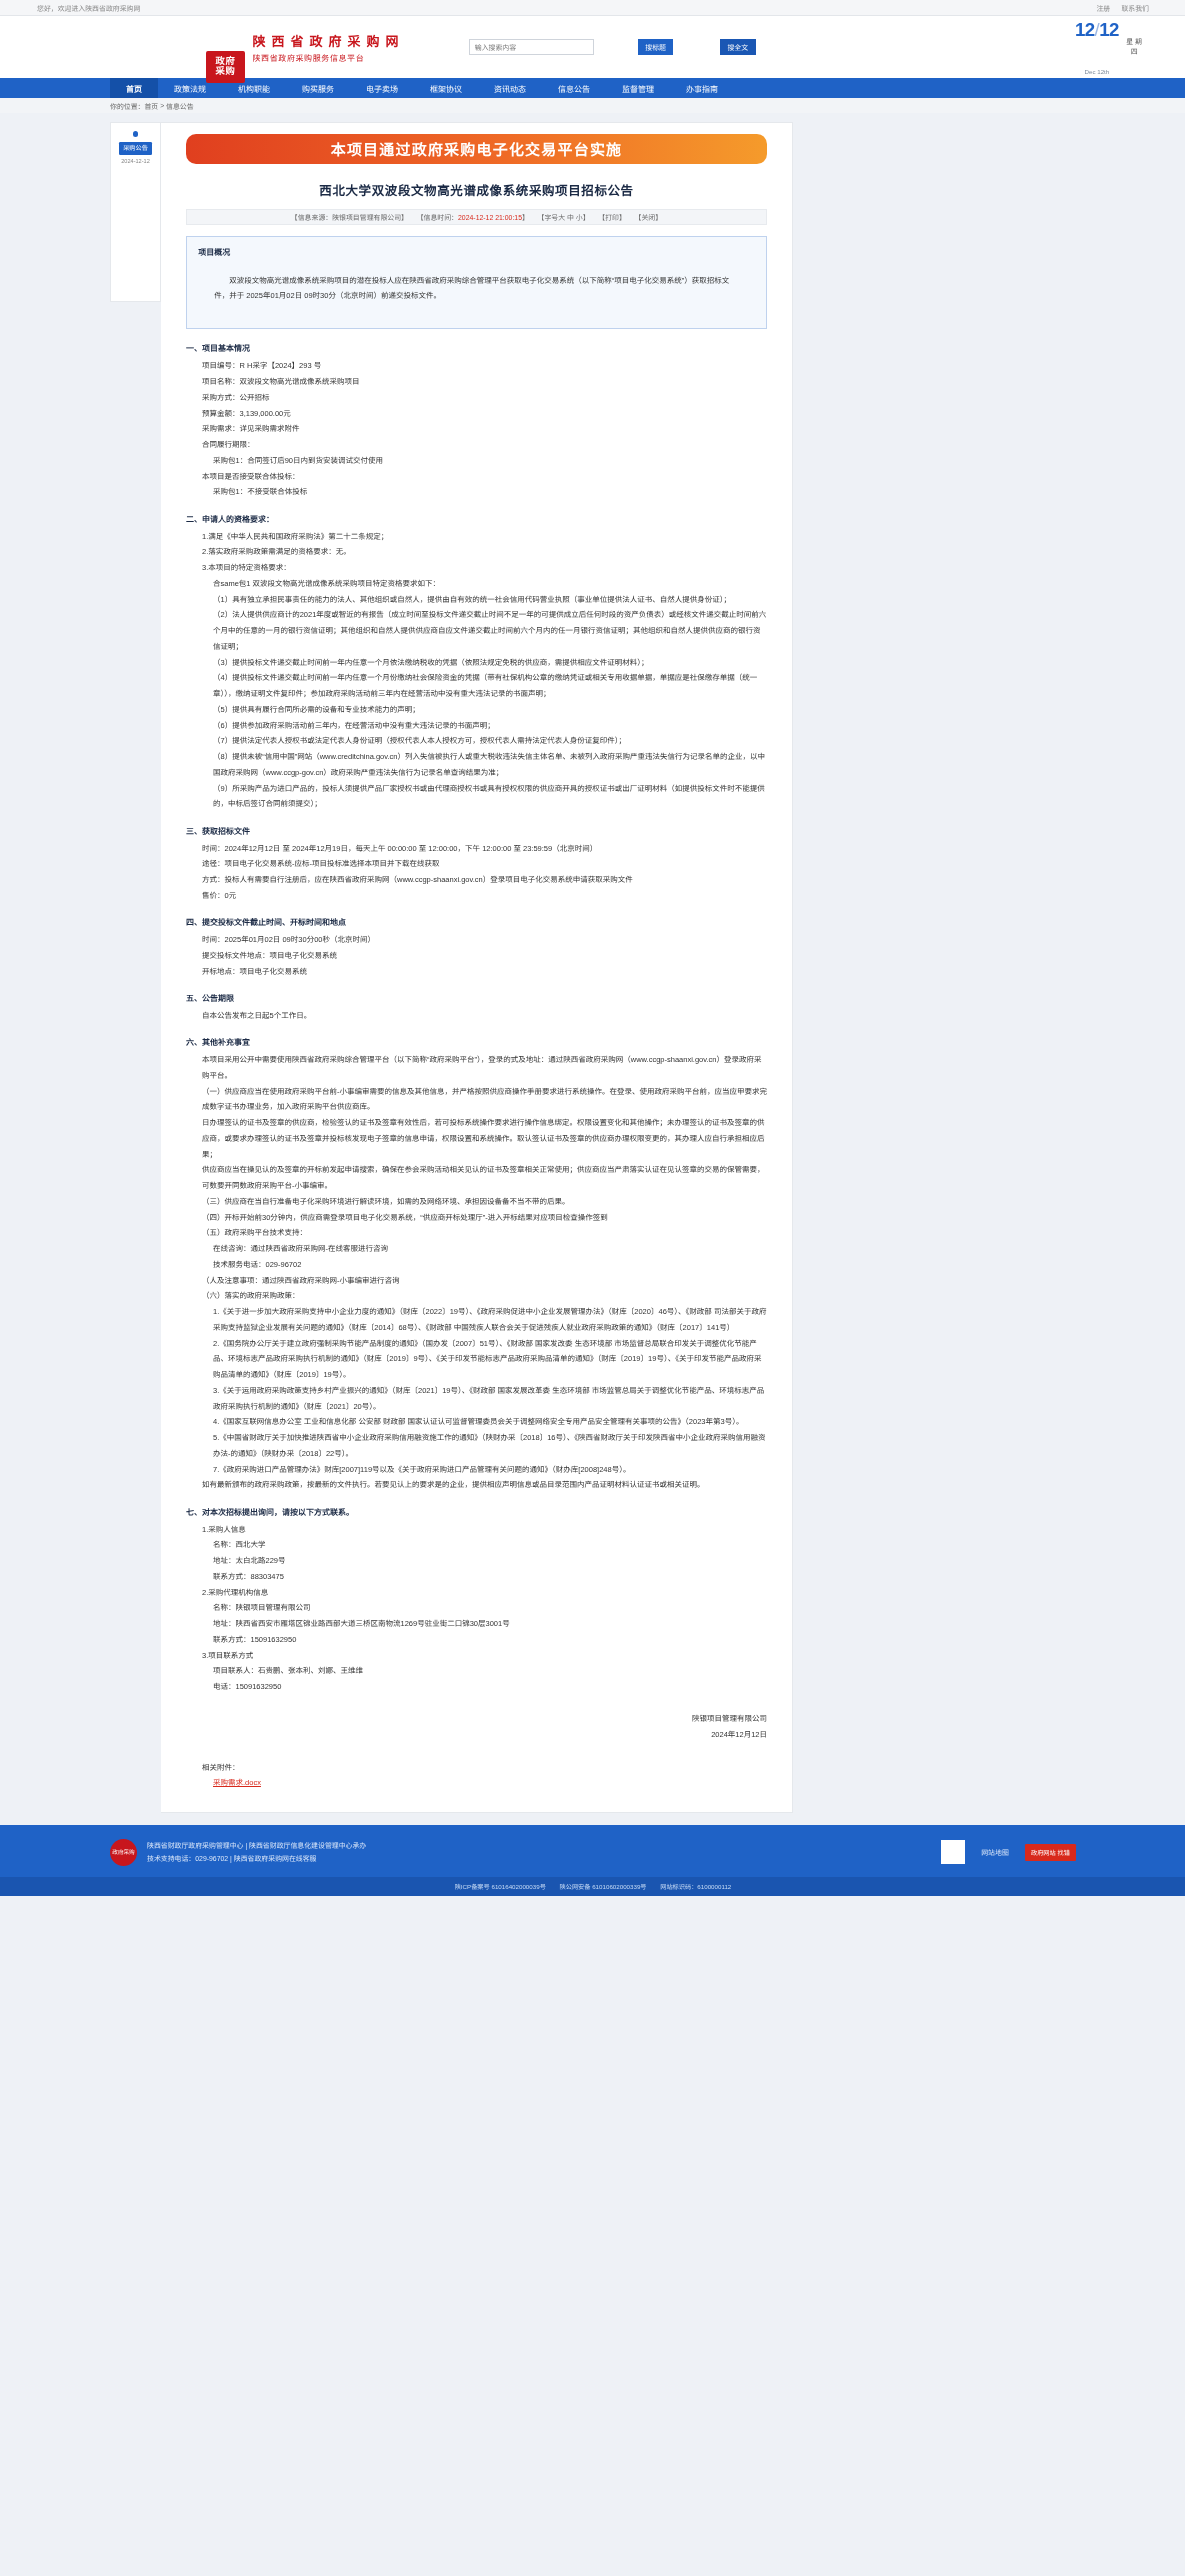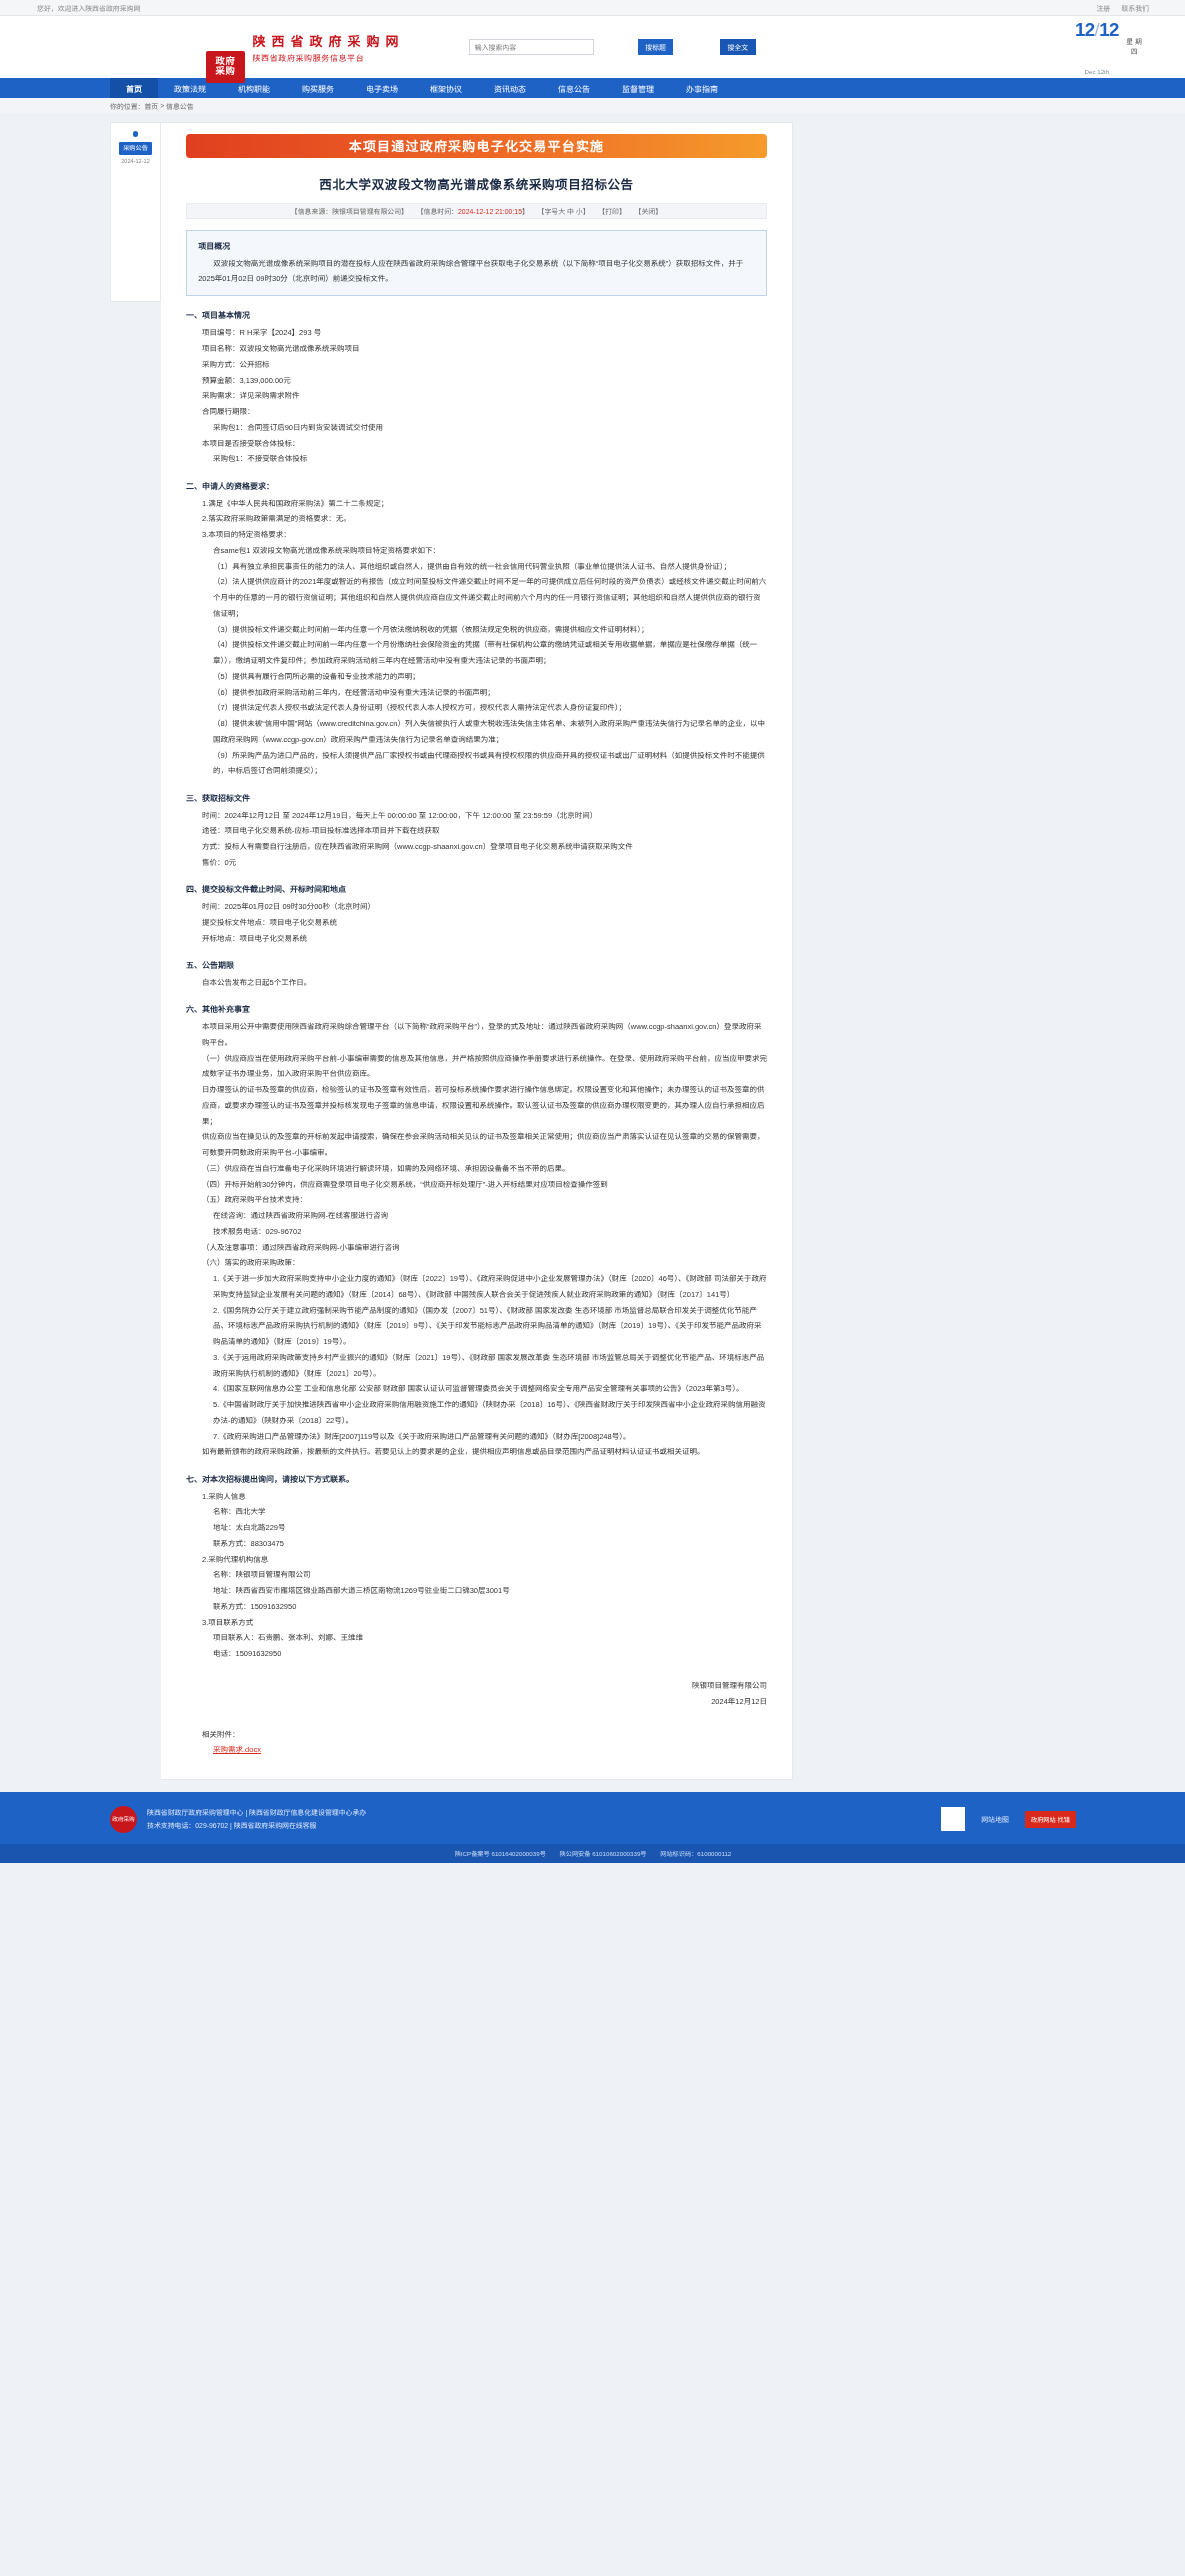--- a/index.html
+++ b/index.html
@@ -77,44 +77,44 @@
     line-height:1.3;
   }
   .side-date { font-size:5.6px; color:#888; margin-top:3.1px; }
 
   .main {
     width:632px; background:#fff; border:0.6px solid #e5e8ec; border-left:none;
     padding:11.2px 25px 25px 25px;
   }
 
   .banner {
-    height:24px; border-radius:4px;
+    height:30px; border-radius:10px;
     background:linear-gradient(90deg,#e03f1f 0%,#ef6a26 55%,#f59b2b 100%);
     display:flex; align-items:center; justify-content:center;
-    color:#fff; font-size:13px; font-weight:bold; letter-spacing:1.2px;
+    color:#fff; font-size:15px; font-weight:bold; letter-spacing:1.2px;
     margin-bottom:13.7px;
   }
 
   .doc-title {
     text-align:center; font-size:12.5px; font-weight:bold; color:#1b2a45; letter-spacing:0.6px;
     padding:2.5px 0 10px;
   }
   .meta-bar {
     background:#f3f5f8; border:0.6px solid #e7eaee; height:16px;
     display:flex; align-items:center; justify-content:center; gap:8.7px;
     font-size:6.9px; color:#666; margin-bottom:11.2px;
   }
   .meta-bar .hl { color:#d8291c; }
   .meta-bar a { color:#666; text-decoration:none; }
 
   .notice-box {
     border:0.6px solid #bfd2ee; background:#f4f8fd; padding:8.7px 11.2px; margin-bottom:13.7px;
   }
   .notice-box h4 { margin:0 0 5px; font-size:8px; color:#1b2a45; }
-  .notice-box p { margin:0; font-size:7.5px; line-height:2; color:#333; text-indent:2em; }
+  .notice-box p { margin:16px; font-size:7.5px; line-height:2; color:#333; text-indent:2em; }
 
   .sec-h { font-size:8px; font-weight:bold; color:#1b2a45; margin:12.5px 0 5px; }
   .p { font-size:7.5px; line-height:2.1; color:#333; margin:0; }
   .ind1 { padding-left:16px; }
   .ind2 { padding-left:27px; }
 
   .sign { text-align:right; font-size:7.5px; line-height:2.1; margin-top:16px; color:#333; }
   .attach-label { margin-top:18.7px; font-size:7.5px; color:#333; padding-left:16px; }
   .attach-link { color:#d8291c; text-decoration:underline; font-size:7.5px; padding-left:27px; display:inline-block; margin-top:3.7px; }
 

